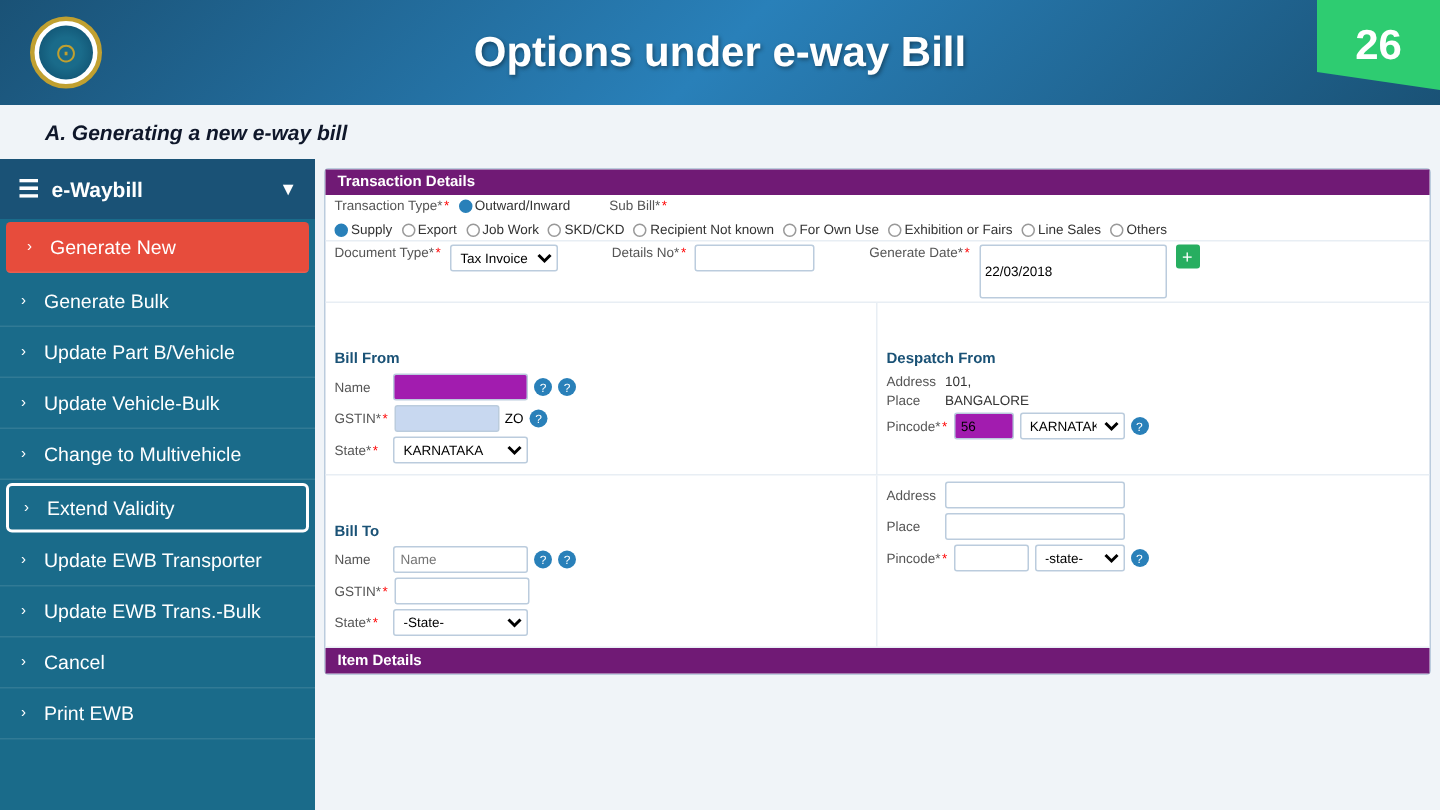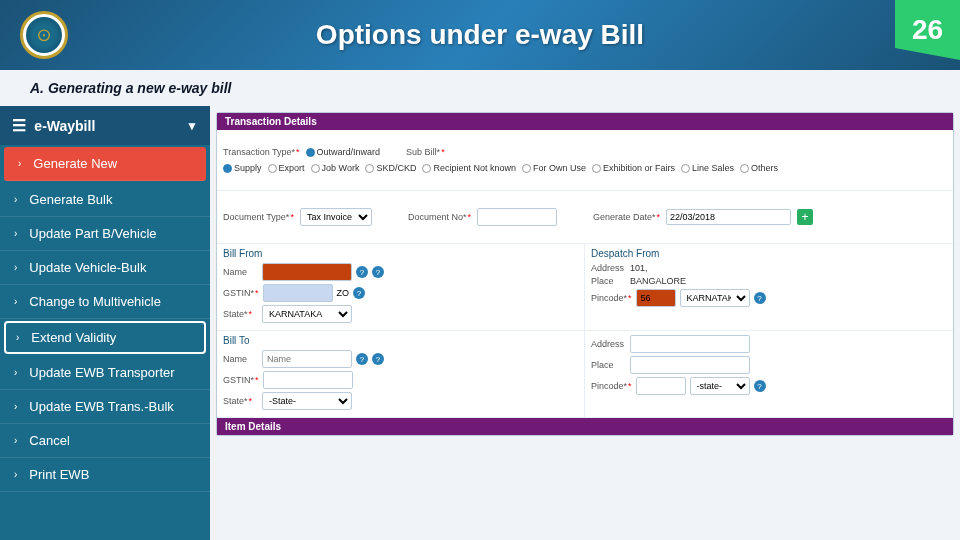--- a/index.html
+++ b/index.html
@@ -48,21 +48,21 @@
       color: #fff;
       font-size: 28px;
       font-weight: bold;
       text-shadow: 1px 1px 3px rgba(0,0,0,0.4);
     }
     .header-badge {
       position: absolute;
       right: 0;
       top: 0;
       background: #2ecc71;
-      width: 65px;
+      width: 82px;
       height: 60px;
       display: flex;
       align-items: center;
       justify-content: center;
       font-size: 28px;
       font-weight: bold;
       color: #fff;
       clip-path: polygon(0 0, 100% 0, 100% 100%, 0 80%);
     }
 
@@ -152,22 +152,22 @@
     }
     .form-section-title {
       background: #701a75;
       color: #fff;
       font-size: 10px;
       font-weight: bold;
       padding: 3px 8px;
     }
     .form-row {
       display: flex;
-      align-items: center;
-      padding: 17px 6px;
+      align-items: flex-start;
+      padding: 2px 6px;
       gap: 6px;
       flex-wrap: wrap;
       border-bottom: 1px solid #e8eef4;
     }
     .form-label {
       font-size: 9px;
       color: #555;
       white-space: nowrap;
     }
     .form-label-req::after {
@@ -197,21 +197,21 @@
       flex-shrink: 0;
     }
     .form-input {
       border: 1px solid #bcd;
       padding: 2px 4px;
       font-size: 9px;
       border-radius: 2px;
       height: 18px;
     }
     .form-input.filled {
-      background: #c2410c;
+      background: #a21caf;
     }
     .form-input.filled-blue {
       background: #c8d8f0;
     }
     .form-select {
       border: 1px solid #bcd;
       padding: 1px 2px;
       font-size: 9px;
       border-radius: 2px;
       height: 18px;
@@ -224,23 +224,24 @@
     }
     .col-section {
       padding: 4px 6px;
       border-right: 1px solid #e8eef4;
     }
     .col-section:last-child {
       border-right: none;
     }
     .col-title {
       font-size: 10px;
-      font-weight: normal;
+      font-weight: bold;
       color: #1a5276;
       margin-bottom: 4px;
+      margin-top: 28px;
     }
     .field-row {
       display: flex;
       align-items: center;
       gap: 4px;
       margin-bottom: 3px;
     }
     .field-label {
       font-size: 9px;
       color: #555;
@@ -269,21 +270,21 @@
       cursor: pointer;
       display: flex;
       align-items: center;
       justify-content: center;
     }
     .date-input {
       font-size: 9px;
       border: 1px solid #bcd;
       padding: 1px 3px;
       border-radius: 2px;
-      height: 16px;
+      height: 36px;
     }
   </style>
 </head>
 <body>
 
 <div class="header">
   <div class="header-logo">
     <div class="header-logo-inner">⊙</div>
   </div>
   <h1 class="header-title">Options under e-way Bill</h1>
@@ -399,21 +400,21 @@
               <span>Others</span>
             </label>
         </div>
       </div>
 
       <div class="form-row">
         <span class="form-label form-label-req">Document Type*</span>
         <select class="form-select">
           <option>Tax Invoice</option>
         </select>
-        <span class="form-label form-label-req" style="margin-left:30px;">Document No*</span>
+        <span class="form-label form-label-req" style="margin-left:30px;">Details No*</span>
         <input class="form-input" style="width: 80px;">
         <span class="form-label form-label-req" style="margin-left:30px;">Generate Date*</span>
         <input class="date-input" value="22/03/2018" style="">
         <button class="plus-btn">+</button>
       </div>
 
       <div class="two-col">
         <div class="col-section">
           <div class="col-title">Bill From</div>
           <div class="field-row">

